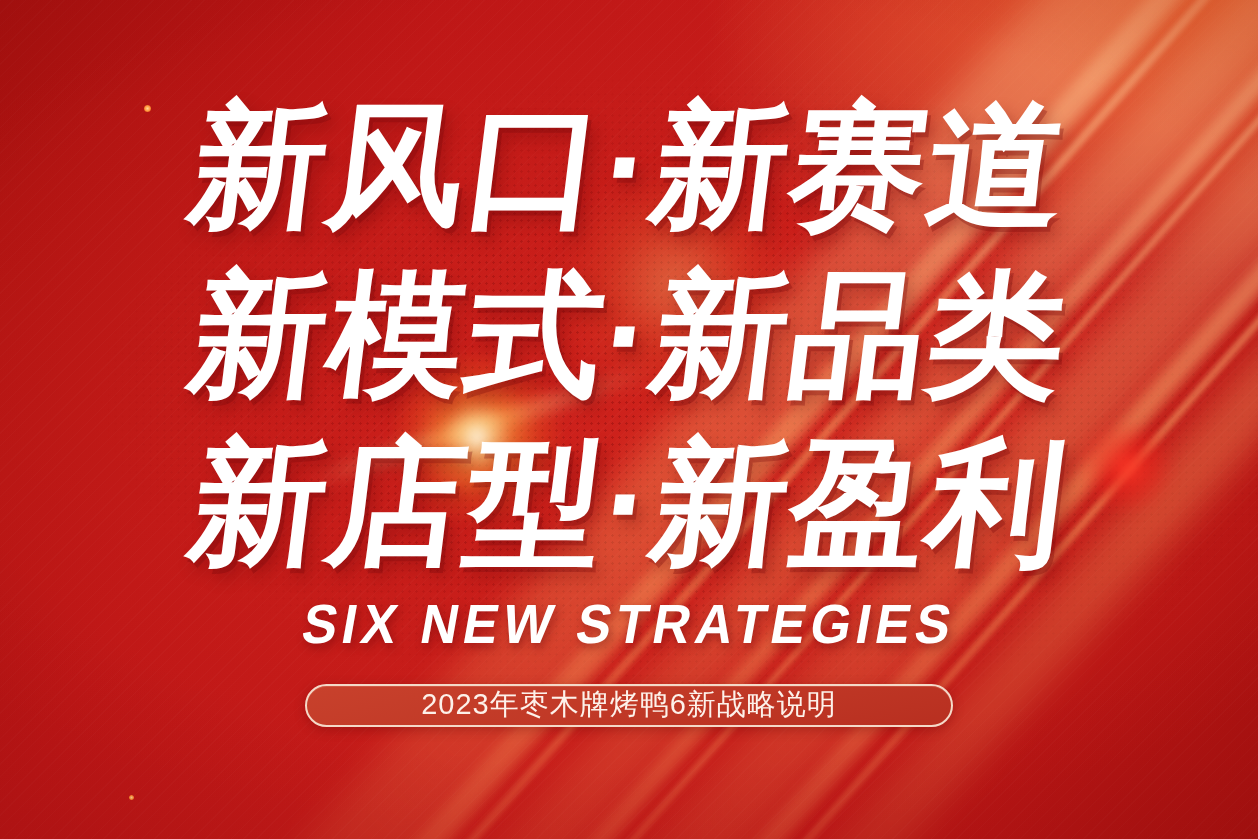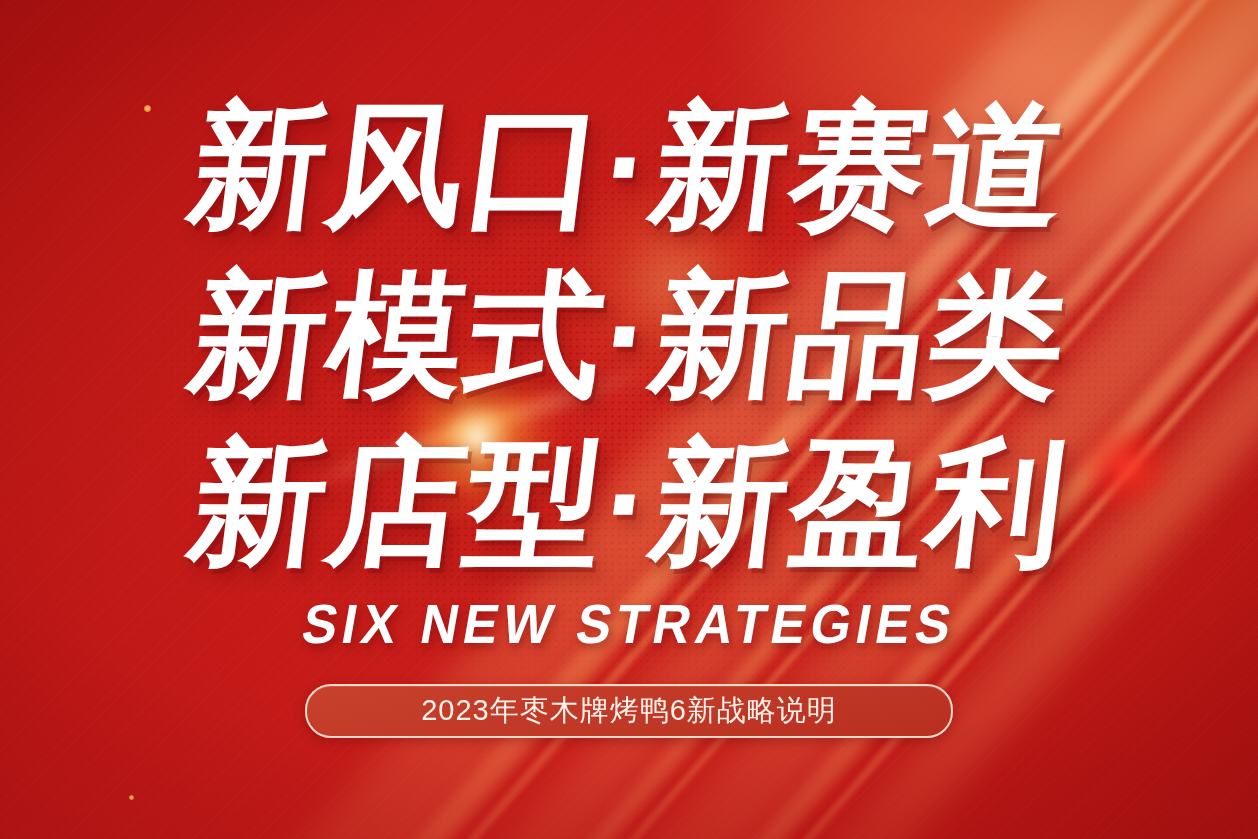--- a/index.html
+++ b/index.html
@@ -139,21 +139,21 @@
     letter-spacing:5px;
     transform:skewX(-10deg) scaleY(1.06);
     text-shadow:3px 4px 9px rgba(100,5,8,0.45);
     white-space:nowrap;
   }
 
   .badge-wrap { margin-top:30px; }
 
   .badge {
     display:inline-flex; align-items:center; justify-content:center;
-    min-width:648px; height:54px;
+    min-width:648px; height:43px;
     padding:0 30px;
     border:2px solid #f4d9c8;
     border-radius:26px;
     background:linear-gradient(168deg, #c8412c 0%, #c03826 55%, #b82f20 100%);
     box-shadow:0 3px 12px rgba(90,5,7,0.30), inset 0 1px 0 rgba(255,220,200,0.16);
   }
   .badge-text {
     color:#fdf1ea;
     font-family:"Liberation Sans", sans-serif;
     font-size:29px;

